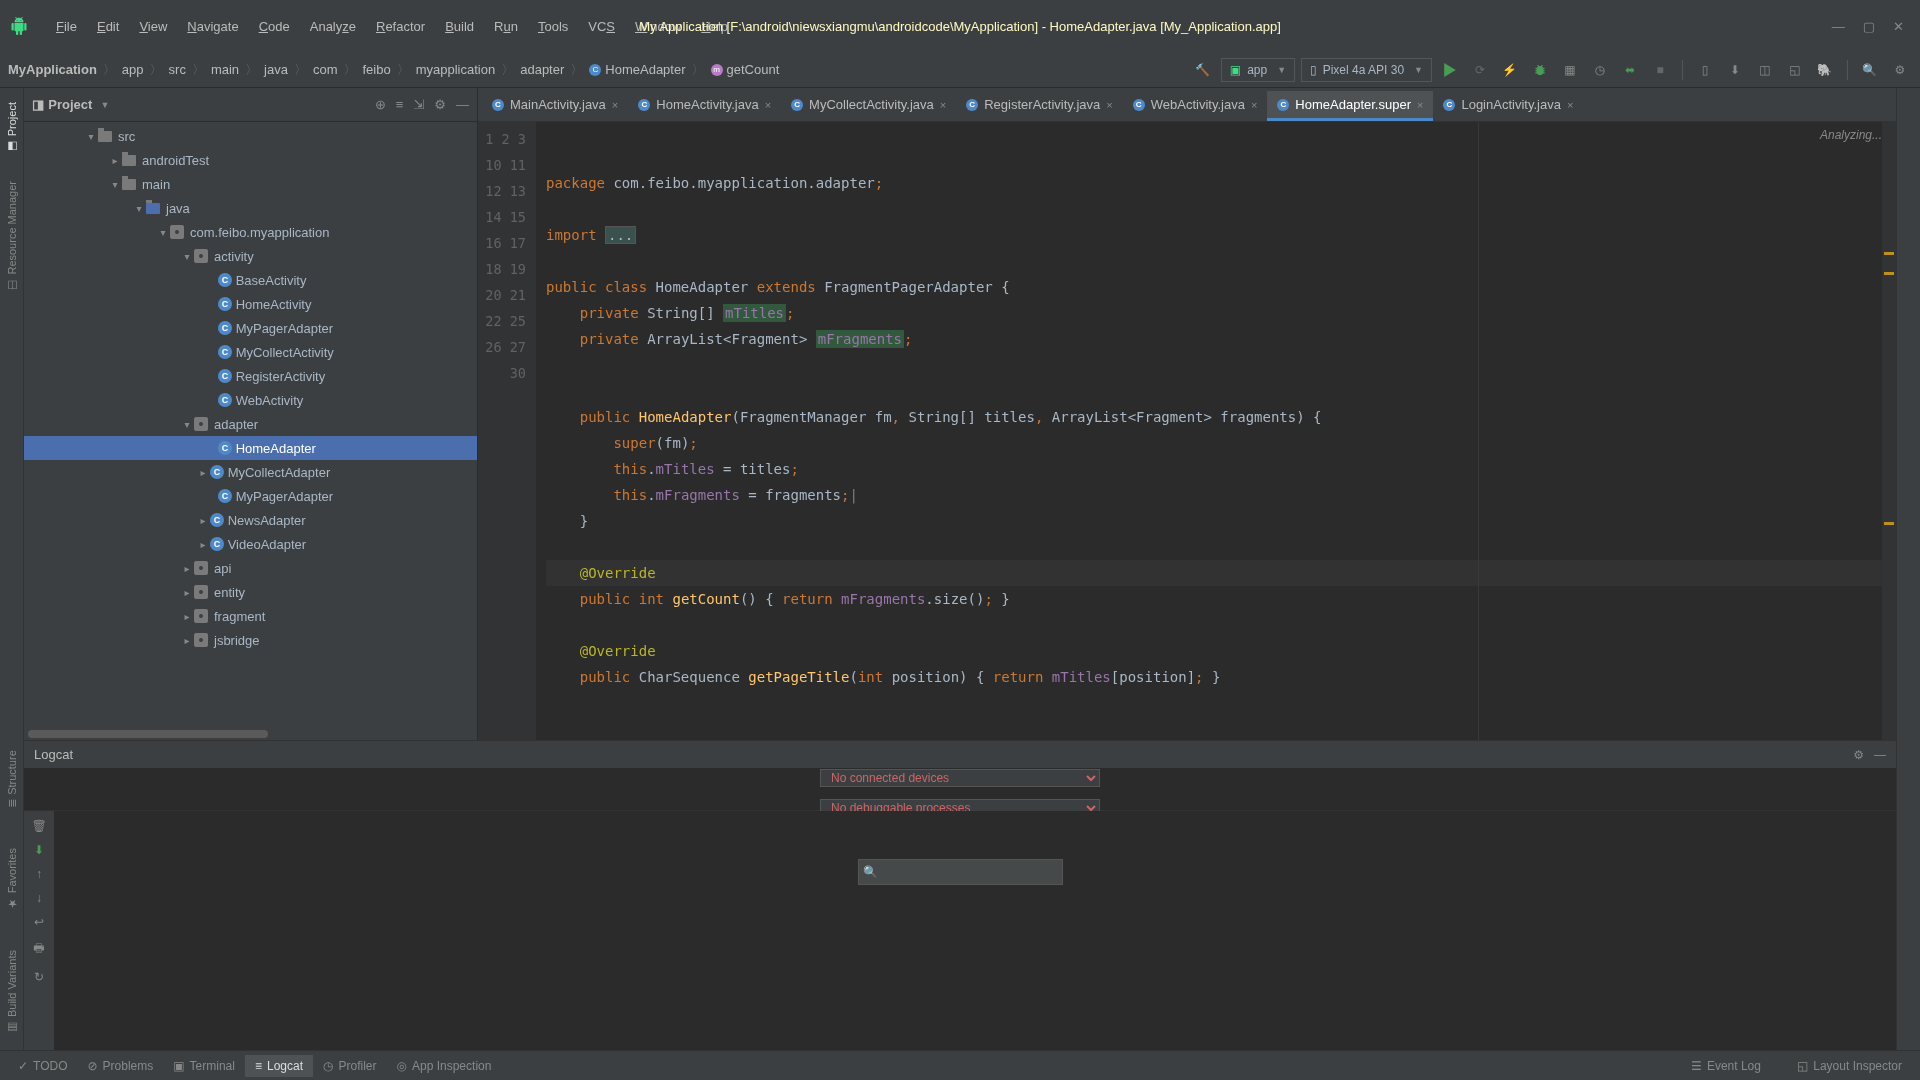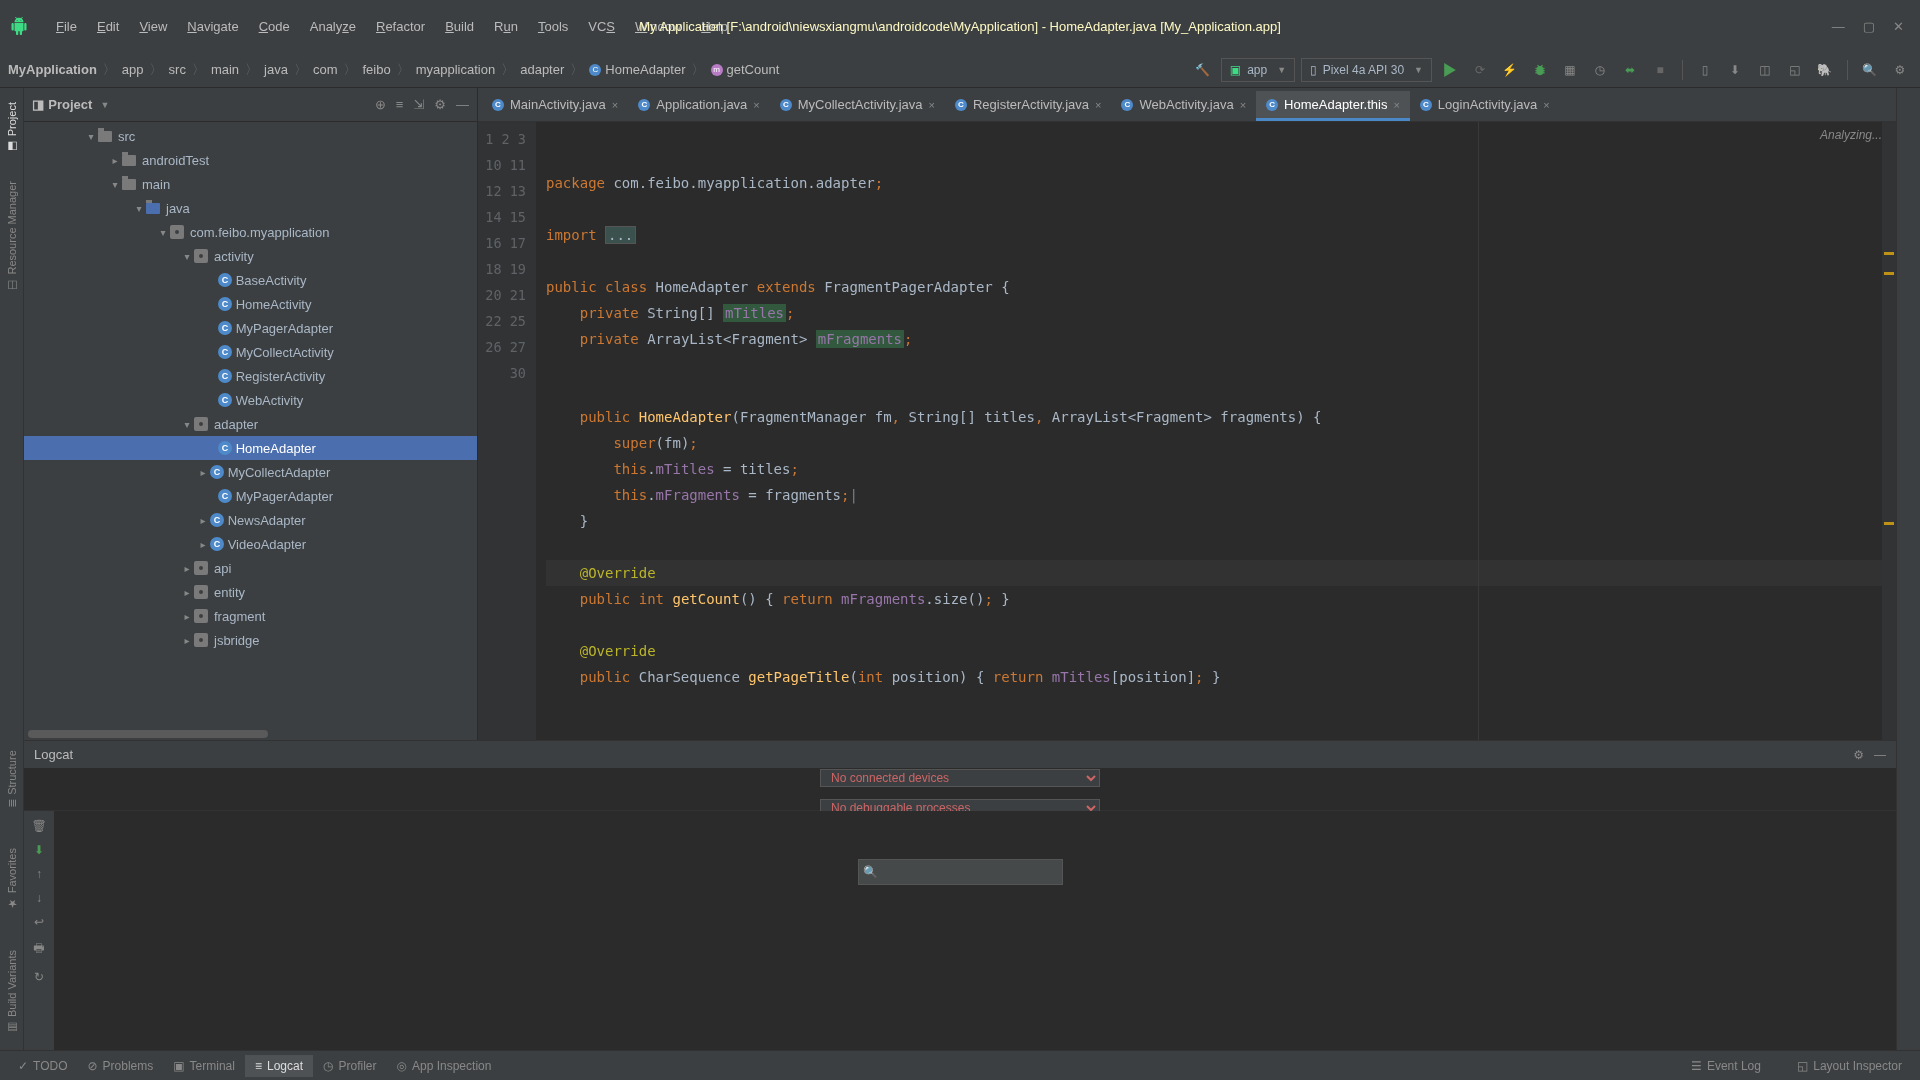--- a/index.html
+++ b/index.html
@@ -323,41 +323,41 @@
 
   <div class="editor-area">
     <div class="editor-tabs">
       <div class="ed-tab">
           <span class="class-circle" style="width:12px;height:12px;font-size:8px;">C</span>
           <span>MainActivity.java</span>
           <span class="tabclose">×</span>
         </div>
       <div class="ed-tab">
           <span class="class-circle" style="width:12px;height:12px;font-size:8px;">C</span>
-          <span>Application.java</span>
+          <span>HomeActivity.java</span>
           <span class="tabclose">×</span>
         </div>
       <div class="ed-tab">
           <span class="class-circle" style="width:12px;height:12px;font-size:8px;">C</span>
           <span>MyCollectActivity.java</span>
           <span class="tabclose">×</span>
         </div>
       <div class="ed-tab">
           <span class="class-circle" style="width:12px;height:12px;font-size:8px;">C</span>
           <span>RegisterActivity.java</span>
           <span class="tabclose">×</span>
         </div>
       <div class="ed-tab">
           <span class="class-circle" style="width:12px;height:12px;font-size:8px;">C</span>
           <span>WebActivity.java</span>
           <span class="tabclose">×</span>
         </div>
       <div class="ed-tab active">
           <span class="class-circle" style="width:12px;height:12px;font-size:8px;">C</span>
-          <span>HomeAdapter.this</span>
+          <span>HomeAdapter.super</span>
           <span class="tabclose">×</span>
         </div>
       <div class="ed-tab">
           <span class="class-circle" style="width:12px;height:12px;font-size:8px;">C</span>
           <span>LoginActivity.java</span>
           <span class="tabclose">×</span>
         </div>
     </div>
     <div class="ed-status">Analyzing...</div>
     <div class="editor-body">

